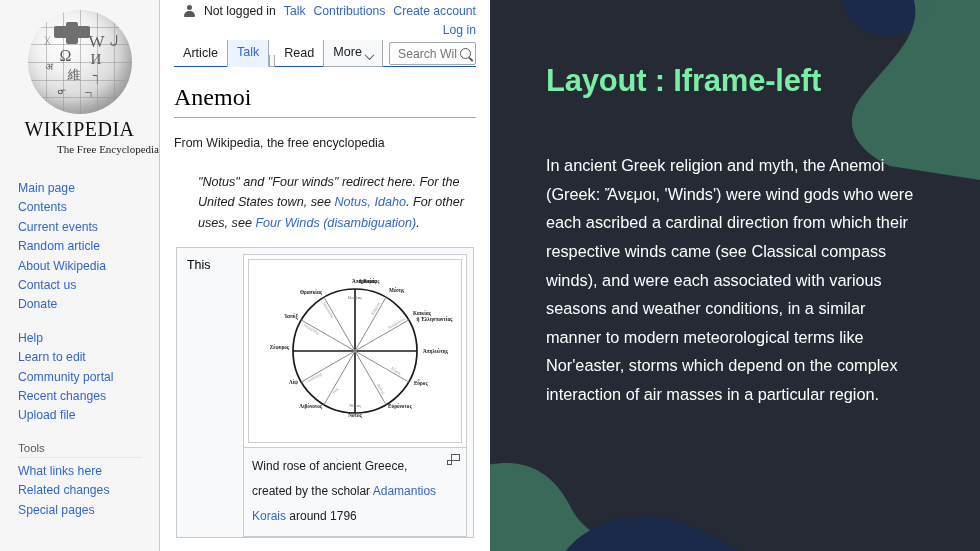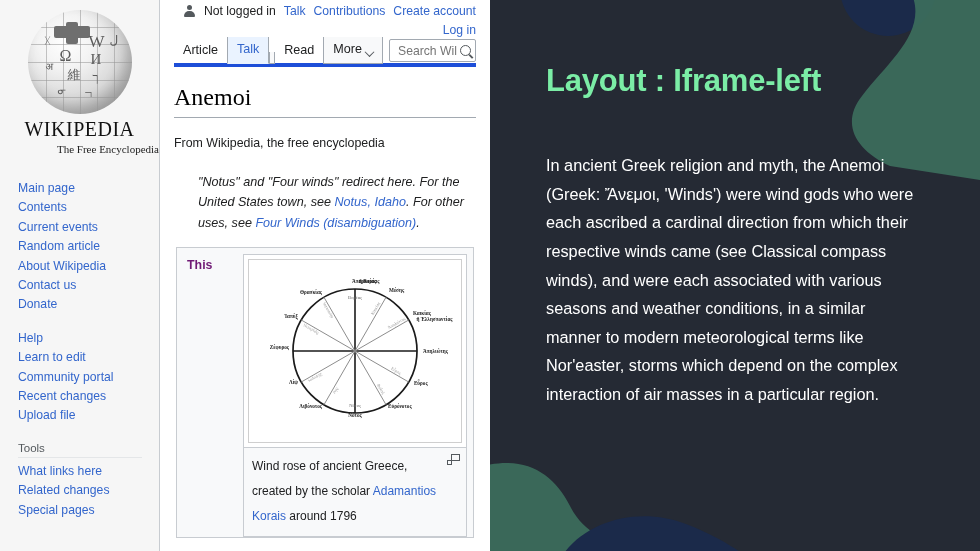--- a/index.html
+++ b/index.html
@@ -131,21 +131,21 @@
     text-align: right;
     font-size: 12.2px;
     height: 17px;
     line-height: 17px;
   }
 
   .tabs {
     display: flex;
     align-items: flex-end;
     height: 28px;
-    border-bottom: 4px solid #1d4ed8;
+    border-bottom: 1px solid #1d4ed8;
     position: relative;
   }
   .tab {
     font-size: 12.6px;
     color: #202122;
     padding: 5px 9px 6px 9px;
     line-height: 15px;
     white-space: nowrap;
     background: transparent;
     position: relative;
@@ -244,23 +244,23 @@
     margin-top: 14px;
     margin-left: 2px;
     border: 1px solid #c8ccd1;
     background: #f8f9fa;
     width: 298px;
     display: flex;
     padding: 6px 0 0 0;
     min-height: 279px;
   }
   .infobox-label {
-    font-weight: bold;
+    font-weight: normal;
     font-size: 12.4px;
-    color: #701a75;
+    color: #000000;
     padding: 4px 0 0 10px;
     width: 66px;
     flex: 0 0 66px;
   }
   .thumb {
     border: 1px solid #c8ccd1;
     background: #f8f9fa;
     width: 224px;
     flex: 0 0 224px;
     margin-right: 6px;

